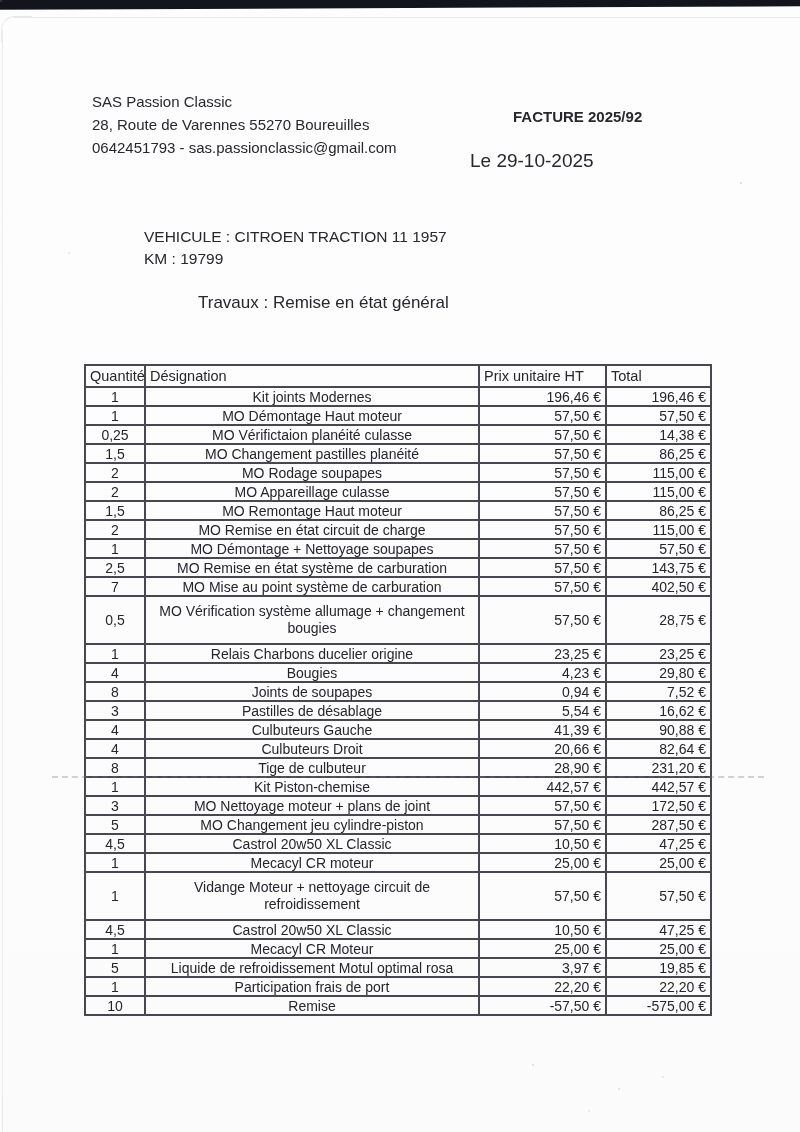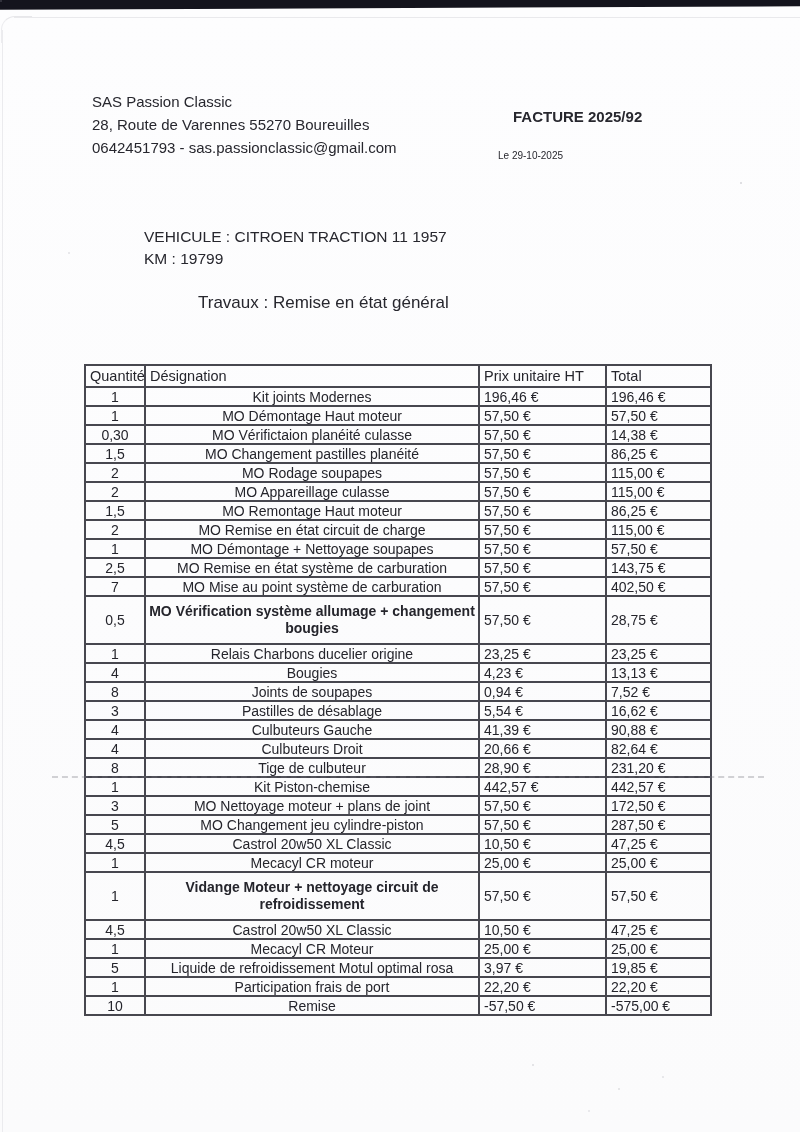--- a/index.html
+++ b/index.html
@@ -58,22 +58,21 @@
   .company {
     position: absolute; left: 92px; top: 90px;
     font-size: 15px; line-height: 23px;
   }
   .facture {
     position: absolute; left: 470px; top: 108px;
     font-size: 15px; font-weight: bold; margin-left: 43px;
   }
   .inv-date {
     position: absolute; left: 470px; top: 150px;
-    font-size: 10px;
-    margin-left: 28px;
+    font-size: 19px;
   }
   .vehicle {
     position: absolute; left: 144px; top: 226px;
     font-size: 15.5px; line-height: 22px;
   }
   .works {
     position: absolute; left: 198px; top: 293px;
     font-size: 17px;
   }
   
@@ -94,23 +93,23 @@
     padding: 0 4px;
     overflow: hidden;
   }
   table.invoice th {
     height: 20px; font-weight: normal; font-size: 14.5px;
     text-align: left;
   }
   table.invoice td { height: 17px; }
   td.qty   { text-align: center; }
   td.desig { text-align: center; }
-  td.num   { text-align: left; padding-right: 6px; margin-top: 28px; }
+  td.num   { text-align: right; padding-right: 6px; margin-top: 28px; }
   tr.tall td { height: 42px; }
-  tr.tall td.desig { line-height: 17px; padding: 2px 2px; font-weight: bold; }
+  tr.tall td.desig { line-height: 17px; padding: 2px 2px; }
 </style>
 </head>
 <body>
 
 <div class="sheet">
 
   <div class="scan-band"></div>
   <div class="page-top-edge"></div>
   <div class="page-corner"></div>
   <div class="page-left-edge"></div>
@@ -154,21 +153,21 @@
           <td class="num">196,46 €</td>
           <td class="num">196,46 €</td>
         </tr>
         <tr>
           <td class="qty">1</td>
           <td class="desig">MO Démontage Haut moteur</td>
           <td class="num">57,50 €</td>
           <td class="num">57,50 €</td>
         </tr>
         <tr>
-          <td class="qty">0,30</td>
+          <td class="qty">0,25</td>
           <td class="desig">MO Vérifictaion planéité culasse</td>
           <td class="num">57,50 €</td>
           <td class="num">14,38 €</td>
         </tr>
         <tr>
           <td class="qty">1,5</td>
           <td class="desig">MO Changement pastilles planéité</td>
           <td class="num">57,50 €</td>
           <td class="num">86,25 €</td>
         </tr>
@@ -223,21 +222,21 @@
         <tr>
           <td class="qty">1</td>
           <td class="desig">Relais Charbons ducelier origine</td>
           <td class="num">23,25 €</td>
           <td class="num">23,25 €</td>
         </tr>
         <tr>
           <td class="qty">4</td>
           <td class="desig">Bougies</td>
           <td class="num">4,23 €</td>
-          <td class="num">13,13 €</td>
+          <td class="num">29,80 €</td>
         </tr>
         <tr>
           <td class="qty">8</td>
           <td class="desig">Joints de soupapes</td>
           <td class="num">0,94 €</td>
           <td class="num">7,52 €</td>
         </tr>
         <tr>
           <td class="qty">3</td>
           <td class="desig">Pastilles de désablage</td>

